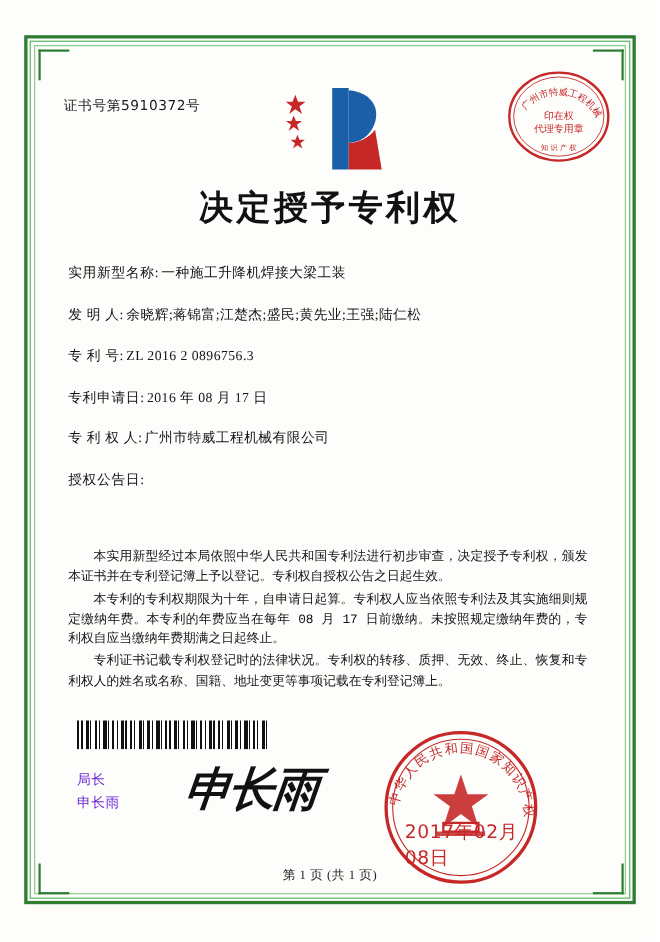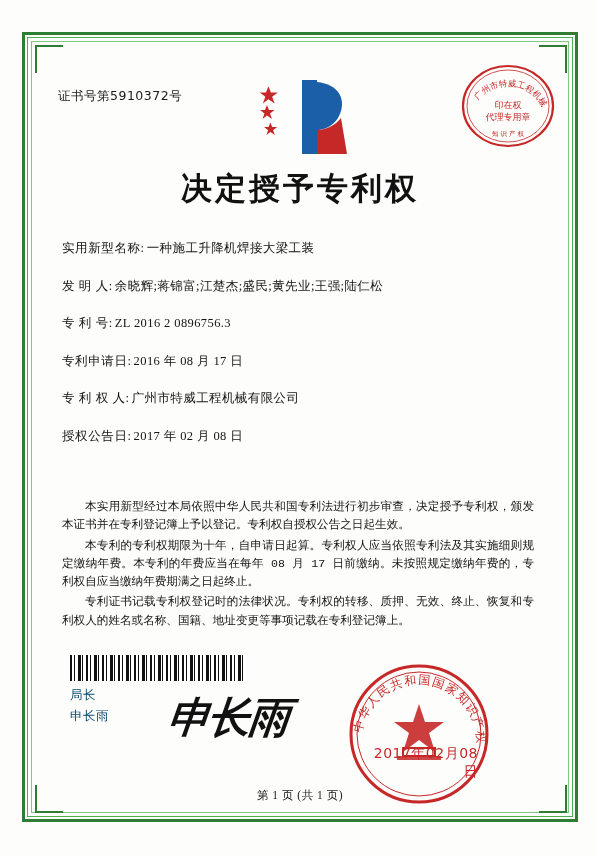--- a/index.html
+++ b/index.html
@@ -142,24 +142,24 @@
       #111 8px, #111 11px,
       #fff 11px, #fff 12px,
       #111 12px, #111 13px,
       #fff 13px, #fff 16px
     );
   }
 
   
   .sig-labels {
     position: absolute;
-    left: 70px; top: 684px;
+    left: 70px; top: 698px;
     font-size: 12.5px;
     line-height: 21px;
-    color: #0c4a6e;
+    color: #6d28d9;
     font-family: "DejaVu Sans", sans-serif;
     letter-spacing: 0.5px;
   }
   .signature {
     position: absolute;
     left: 168px; top: 690px;
     width: 140px; height: 62px;
     font-family: "Liberation Serif", serif;
     font-size: 42px;
     color: #111;
@@ -171,22 +171,22 @@
 
   .seal-bottom {
     position: absolute;
     left: 345px; top: 660px;
     width: 148px; height: 148px;
   }
   .seal-date {
     position: absolute;
     left: 368px; top: 745px;
     width: 110px;
-    text-align: right;
-    font-size: 14px;
+    text-align: left;
+    font-size: 17px;
     color: #c62828;
     font-family: "DejaVu Sans", sans-serif;
     letter-spacing: 0.5px;
   }
 
   .page-footer {
     position: absolute;
     left: 0; top: 788px;
     width: 600px;
     text-align: center;
@@ -254,21 +254,20 @@
     <div class="field-row">
       <span class="field-label">专利申请日:</span>
       <span class="field-value">2016 年 08 月 17 日</span>
     </div>
     <div class="field-row">
       <span class="field-label">专  利  权  人:</span>
       <span class="field-value">广州市特威工程机械有限公司</span>
     </div>
     <div class="field-row">
       <span class="field-label">授权公告日:</span>
-      <span class="field-value">2017 年 02 月 08 日</span>
     </div>
   </div>
 
   <div class="body-text">
     <p>本实用新型经过本局依照中华人民共和国专利法进行初步审查，决定授予专利权，颁发本证书并在专利登记簿上予以登记。专利权自授权公告之日起生效。</p>
     <p>本专利的专利权期限为十年，自申请日起算。专利权人应当依照专利法及其实施细则规定缴纳年费。本专利的年费应当在每年 08 月 17 日前缴纳。未按照规定缴纳年费的，专利权自应当缴纳年费期满之日起终止。</p>
     <p>专利证书记载专利权登记时的法律状况。专利权的转移、质押、无效、终止、恢复和专利权人的姓名或名称、国籍、地址变更等事项记载在专利登记簿上。</p>
   </div>
 
   <div class="barcode"></div>

